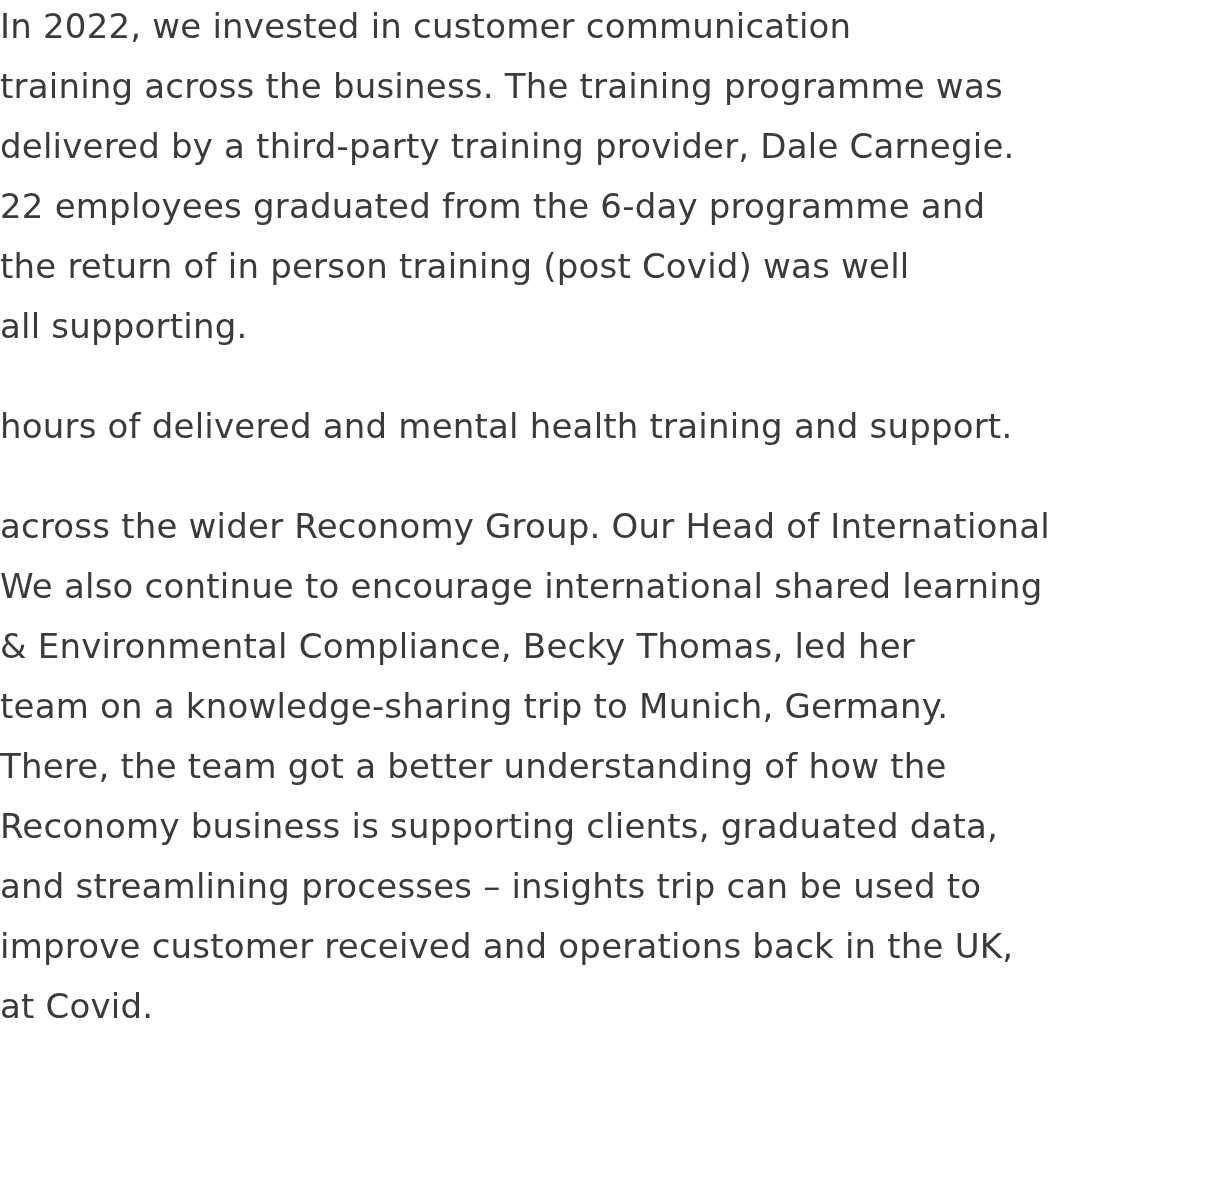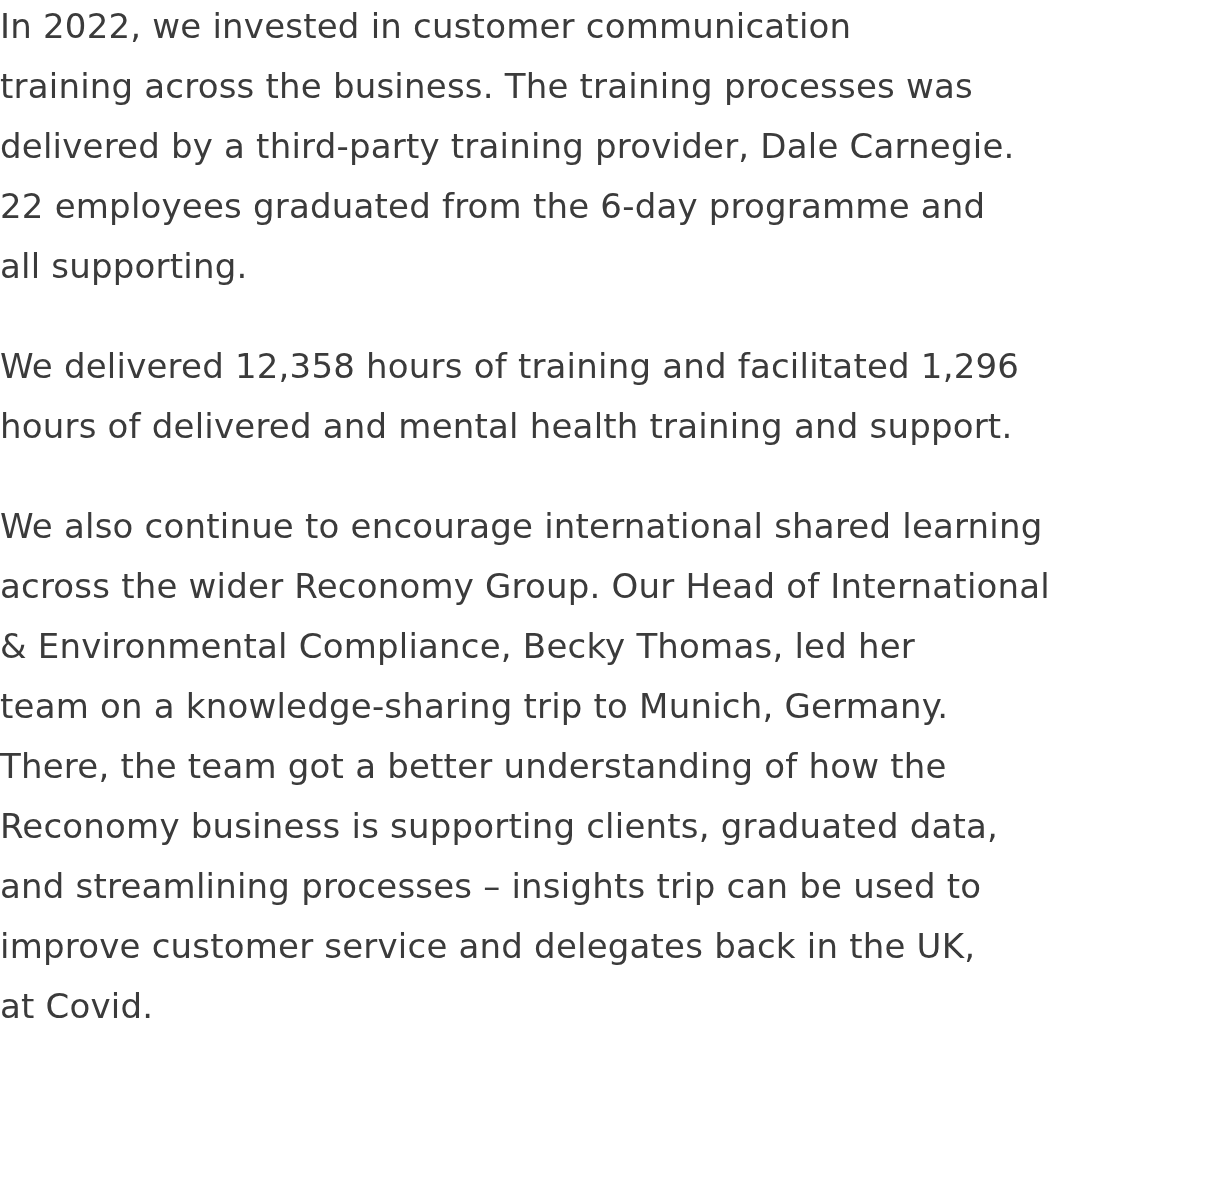--- a/index.html
+++ b/index.html
@@ -31,33 +31,33 @@
       height: 60px;
     }
     .doc .para:first-child { margin-top: -4px; }
   </style>
 </head>
 <body>
 
 <div class="doc">
   <p class="para">
     <span class="line">In 2022, we invested in customer communication</span>
-    <span class="line">training across the business. The training processes was</span>
+    <span class="line">training across the business. The training programme was</span>
     <span class="line">delivered by a third-party training provider, Dale Carnegie.</span>
     <span class="line">22 employees graduated from the 6-day programme and</span>
+    <span class="line">the return of in person training (post Covid) was well</span>
     <span class="line">all supporting.</span>
   </p>
   <p class="para">
-    <span class="line">We delivered 12,358 hours of training and facilitated 1,296</span>
     <span class="line">hours of delivered and mental health training and support.</span>
   </p>
   <p class="para">
+    <span class="line">across the wider Reconomy Group. Our Head of International</span>
     <span class="line">We also continue to encourage international shared learning</span>
-    <span class="line">across the wider Reconomy Group. Our Head of International</span>
     <span class="line">&amp; Environmental Compliance, Becky Thomas, led her</span>
     <span class="line">team on a knowledge-sharing trip to Munich, Germany.</span>
     <span class="line">There, the team got a better understanding of how the</span>
     <span class="line">Reconomy business is supporting clients, graduated data,</span>
     <span class="line">and streamlining processes – insights trip can be used to</span>
-    <span class="line">improve customer service and delegates back in the UK,</span>
+    <span class="line">improve customer received and operations back in the UK,</span>
     <span class="line">at Covid.</span>
   </p>
 </div>
 
 </body></html>

